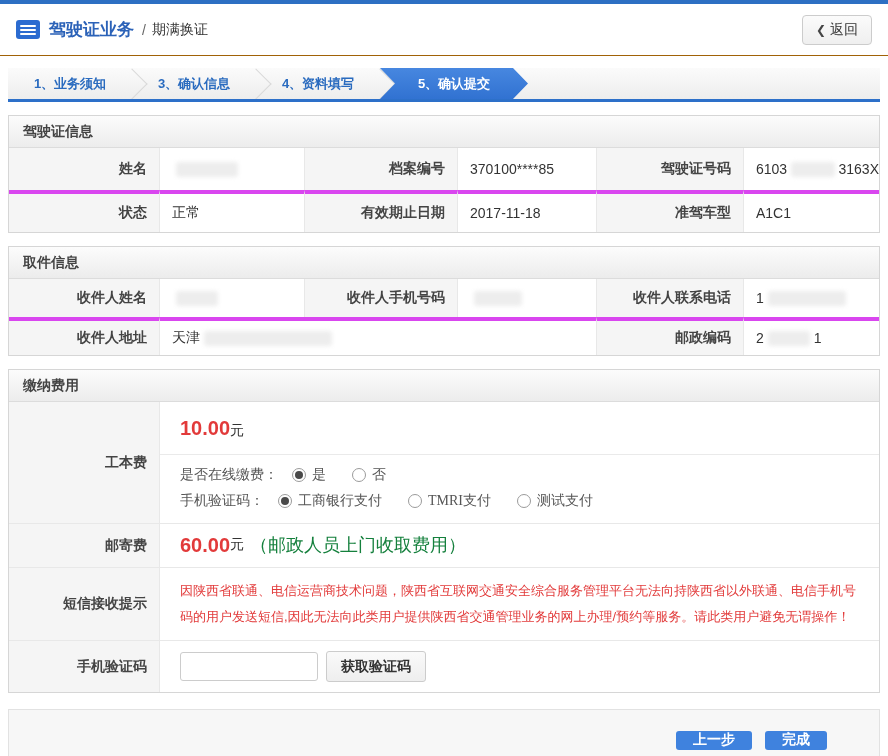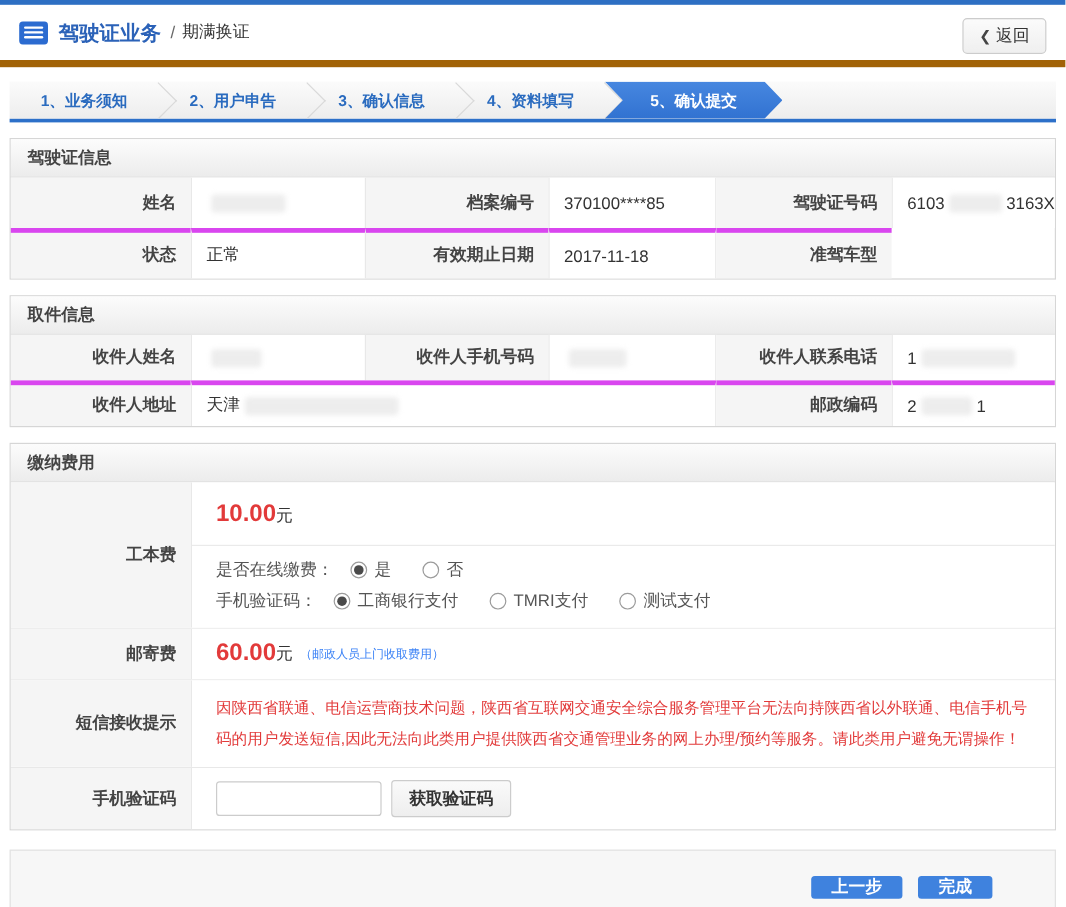--- a/index.html
+++ b/index.html
@@ -2,21 +2,21 @@
 <html><head>
 <meta charset="utf-8">
 <style>
   * { box-sizing: border-box; margin: 0; padding: 0; }
   html,body { width:888px; height:756px; overflow:hidden; background:#fff;
     font-family:"Liberation Sans","DejaVu Sans",sans-serif; color:#333; }
 
   
   .top-stripe { height:4px; background:#2d6fc3; }
   .page-header { height:52px; display:flex; align-items:center; padding:0 16px;
-    border-bottom:6px solid #a16207; position:relative; }
+    border-bottom:1px solid #a16207; position:relative; }
   .title-icon { width:24px; height:19px; background:#2b6bd0; border-radius:3px;
     display:inline-flex; flex-direction:column; justify-content:center; gap:2px;
     padding:0 4px; margin-right:9px; }
   .title-icon i { display:block; height:2px; background:#fff; border-radius:1px; }
   .app-title { color:#2b62b8; font-size:17px; font-weight:bold; }
   .title-sep { color:#666; font-size:14px; margin:0 6px 0 8px; }
   .page-title { color:#333; font-size:14px; }
   .back-btn { position:absolute; right:16px; top:11px; height:30px; padding:0 13px;
     background:linear-gradient(#fbfbfb,#efefef); border:1px solid #ccc; border-radius:4px;
     font-size:14px; color:#333; display:flex; align-items:center; gap:4px; cursor:pointer; }
@@ -58,22 +58,22 @@
   
   .fee-grid { display:grid; grid-template-columns:150px 1fr; }
   .fee-grid .flbl { background:#f5f5f5; display:flex; align-items:center;
     justify-content:flex-end; padding-right:12px; font-weight:bold; color:#444;
     font-size:14px; text-align:right; }
   .fee-grid .fval { border-left:1px solid #e8e8e8; background:#fff; }
   .fee-row-border { border-top:1px solid #e8e8e8; }
   .fee-amount { padding:15px 20px 14px; border-bottom:1px solid #eaeaea; }
   .amount { color:#e23a3a; font-size:20px; font-weight:bold; }
   .yuan { color:#333; font-size:14px; }
-  .fee-note { color:#3b82f6; font-size:10px; margin-left:6px; }
-  .fee-options { padding:11px 20px 13px; font-size:14px; color:#555; }
+  .fee-note { color:#15803d; font-size:18px; margin-left:6px; }
+  .fee-options { padding:11px 20px 13px; font-size:14px; color:#555;font-family:Liberation Serif, serif; }
   .opt-line { display:flex; align-items:center; margin-top:8px; }
   .opt-line:first-child { margin-top:0; }
   .opt-label { margin-right:14px; }
   .radio-wrap { display:flex; align-items:center; margin-right:26px; cursor:pointer; }
   .radio { width:14px; height:14px; border:1px solid #9b9b9b; border-radius:50%;
     background:#fff; position:relative; margin-right:6px; flex:0 0 14px; }
   .radio.checked::after { content:''; position:absolute; left:2px; top:2px; right:2px; bottom:2px;
     background:#4a4a4a; border-radius:50%; }
   .postage-line { padding:9px 20px 10px; display:flex; align-items:center; }
   .code-line { padding:10px 20px; display:flex; align-items:center; gap:8px; }
@@ -110,23 +110,20 @@
     <span class="chev">❮</span>
     <span>返回</span>
   </div>
 </div>
 
 <div class="tabs">
   <div class="step">
       <span>1、业务须知</span>
     </div>
   <div class="step">
-      <span>2、用户申告</span>
-    </div>
-  <div class="step">
       <span>3、确认信息</span>
     </div>
   <div class="step">
       <span>4、资料填写</span>
     </div>
   <div class="step active">
       <span>5、确认提交</span>
     </div>
   <div class="tabs-filler"></div>
 </div>
@@ -146,20 +143,21 @@
         <span class="redact" style="width:58px"></span>
         <span>3163X</span>
     </div>
   </div>
   <div class="grid6 rowline">
     <div class="cell lbl">状态</div>
     <div class="cell val">正常</div>
     <div class="cell lbl">有效期止日期</div>
     <div class="cell val">2017-11-18</div>
     <div class="cell lbl">准驾车型</div>
+    <div class="cell val last">A1C1</div>
   </div>
 </div>
 
 <div class="panel">
   <div class="panel-header">取件信息</div>
   <div class="grid6">
     <div class="cell short lbl">收件人姓名</div>
     <div class="cell short val">
         <span class="redact" style="width:42px"></span>
       </div>

